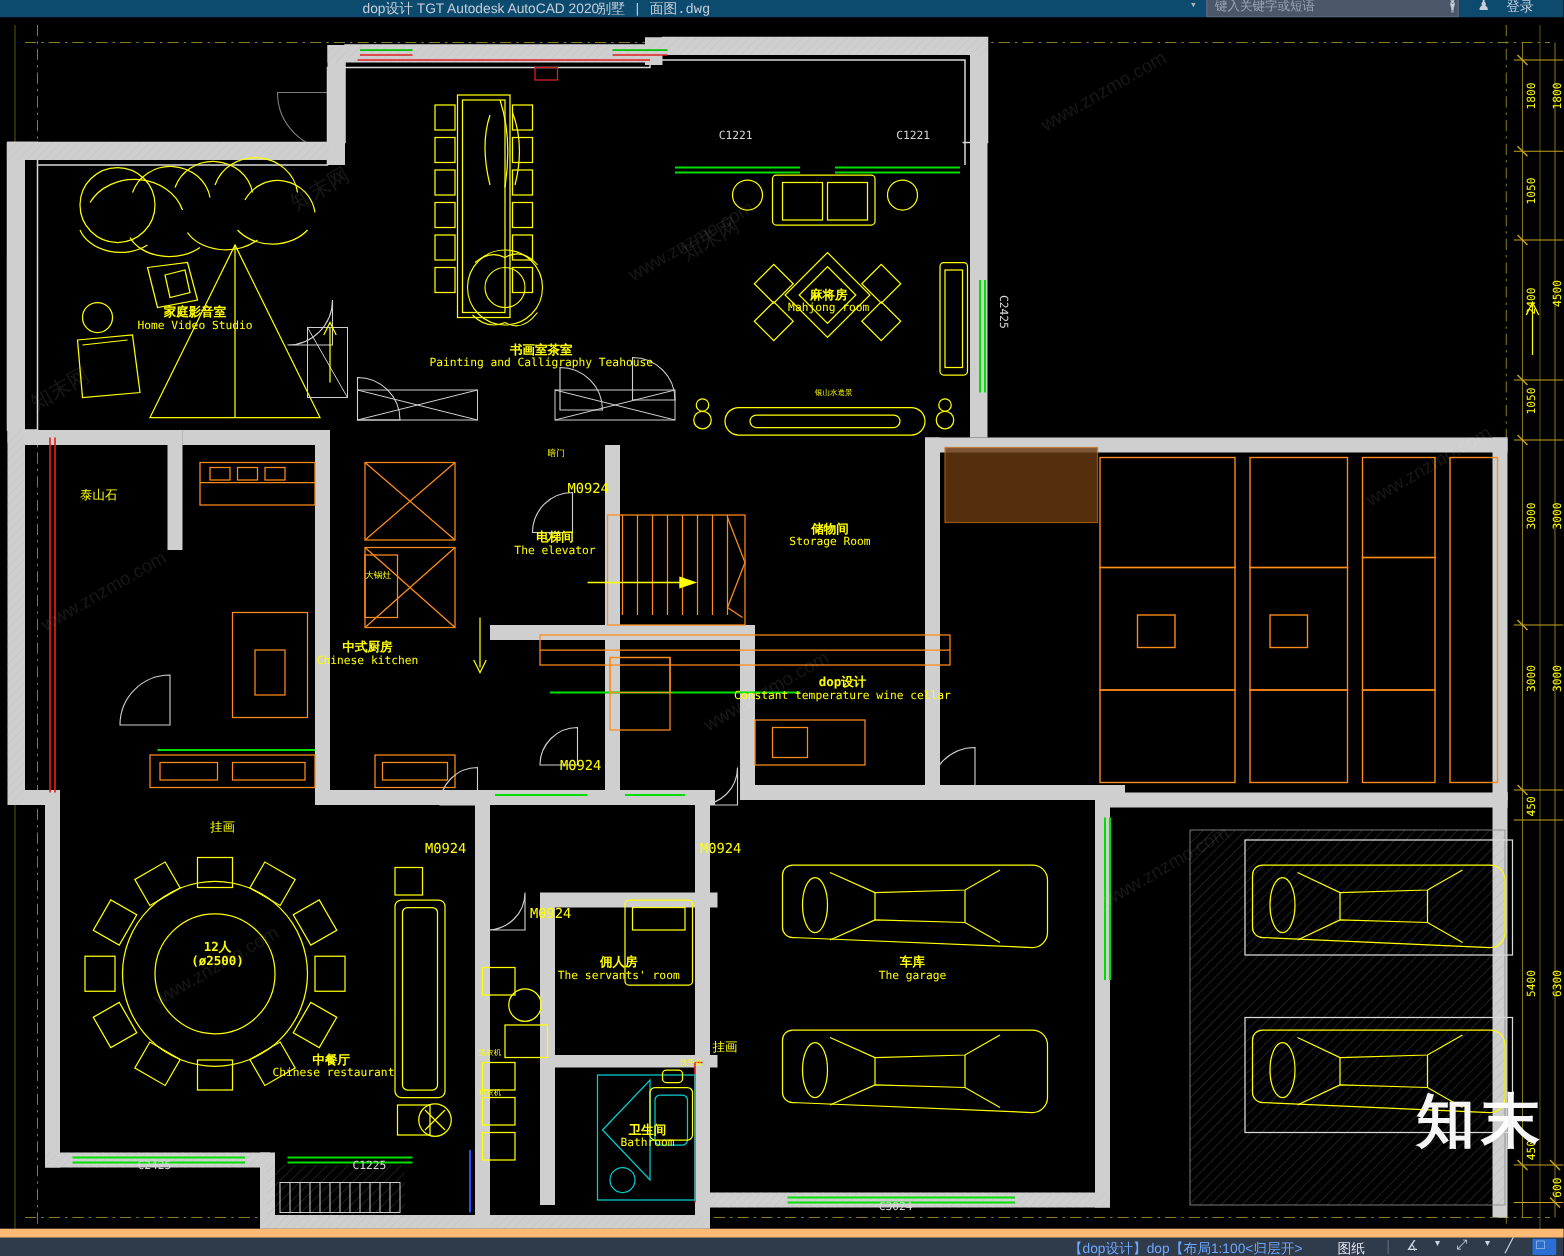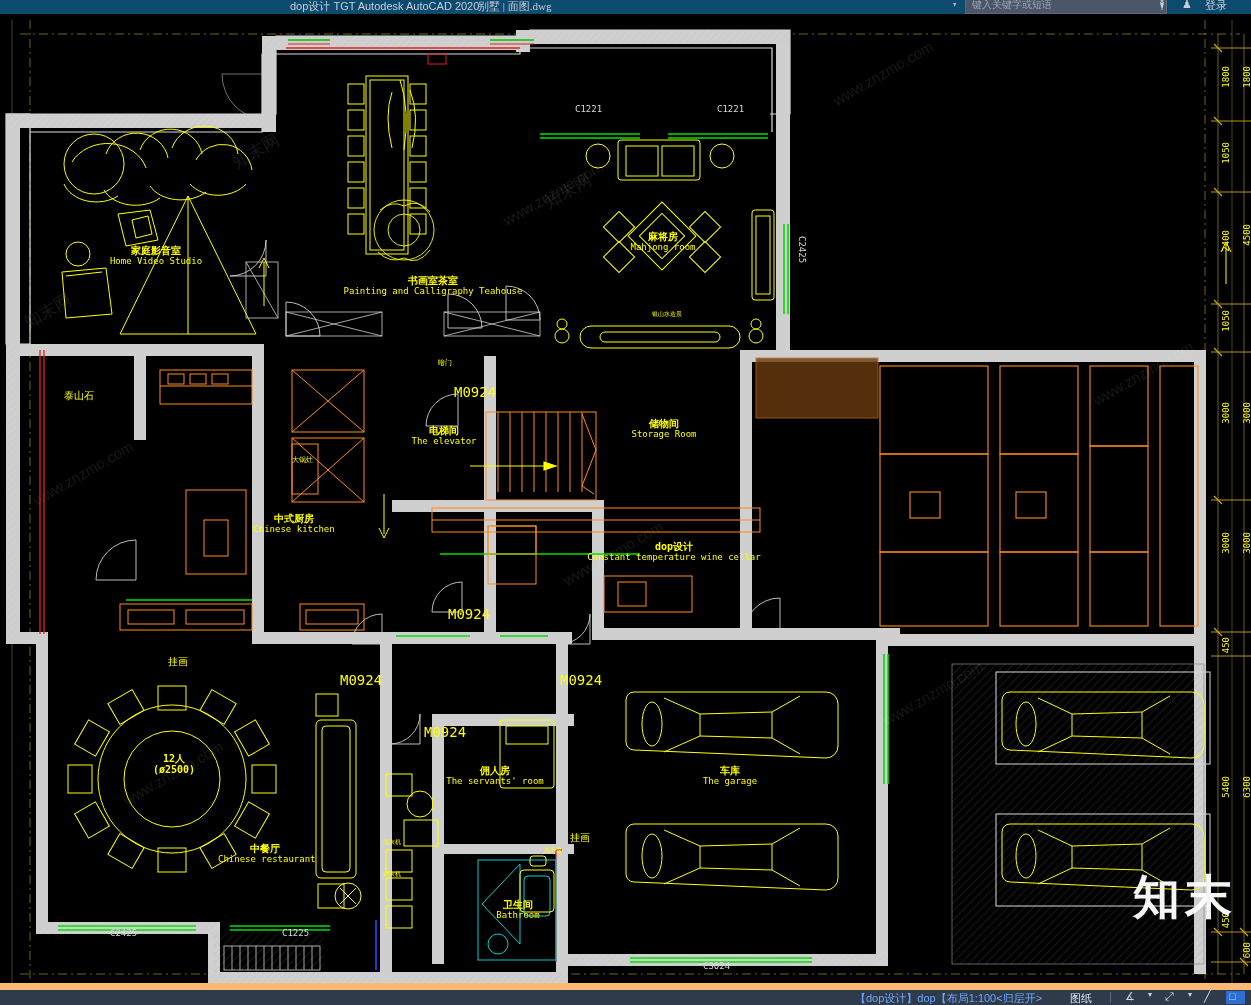--- a/index.html
+++ b/index.html
@@ -5,41 +5,41 @@
   html,body{margin:0;padding:0;background:#000;}
   body{width:1251px;height:1005px;overflow:hidden;font-family:"DejaVu Sans Mono",monospace;}
   #app{position:relative;width:1251px;height:1005px;background:#000;}
 
   
   .titlebar{position:absolute;left:0;top:0;width:1251px;height:14px;background:#0c4a6e;
             display:flex;align-items:center;overflow:hidden;}
   .tb-title{position:absolute;left:290px;top:-1px;font-size:11px;color:#c6cedb;white-space:nowrap;
             font-family:"Liberation Sans",sans-serif;}
   .tb-file{position:absolute;left:478px;top:-1px;font-size:11px;color:#c6cedb;white-space:nowrap;
-           font-family:Liberation Serif, serif;}
+           font-family:Liberation Mono, monospace;}
   .tb-searchbox{position:absolute;left:965px;top:-2px;width:200px;height:14px;background:#4b5768;
                 border:1px solid #5d6a7c;}
   .tb-searchtext{position:absolute;left:972px;top:-2px;font-size:10px;color:#9aa6b6;white-space:nowrap;
                  font-family:"Liberation Sans",sans-serif;}
   .tb-caret{position:absolute;left:952px;top:-1px;font-size:9px;color:#aab4c2;}
   .tb-ic{position:absolute;top:-2px;font-size:11px;color:#c6cedb;font-family:"Liberation Sans",sans-serif;}
   .tb-login{position:absolute;left:1205px;top:-2px;font-size:11px;color:#c6cedb;
             font-family:"Liberation Sans",sans-serif;}
 
   
   .canvas{position:absolute;left:0;top:14px;width:1251px;height:977px;background:#000;overflow:hidden;}
   .canvas svg{position:absolute;left:0;top:0;}
 
   
   .lab{position:absolute;white-space:nowrap;text-align:center;line-height:1.05;
        font-family:"DejaVu Sans Mono",monospace;}
   .lab .cn{display:block;font-size:10px;font-weight:bold;}
   .lab .en{display:block;font-size:9px;}
   .y{color:#ffff00;}
-  .dimtxt{position:absolute;color:#ffff00;font-size:14px;
+  .dimtxt{position:absolute;color:#ffff00;font-size:11px;
           font-family:"DejaVu Sans Mono",monospace;white-space:nowrap;}
   .dimv{position:absolute;color:#ffff00;font-size:9px;white-space:nowrap;
         font-family:"DejaVu Sans Mono",monospace;
         writing-mode:vertical-rl;transform:rotate(180deg);}
   .wlab{position:absolute;color:#d8d8d8;font-size:9px;white-space:nowrap;
         font-family:"DejaVu Sans Mono",monospace;}
 
   
   .wm{position:absolute;color:rgba(255,255,255,.085);font-size:15px;white-space:nowrap;
       font-family:"Liberation Sans",sans-serif;pointer-events:none;

